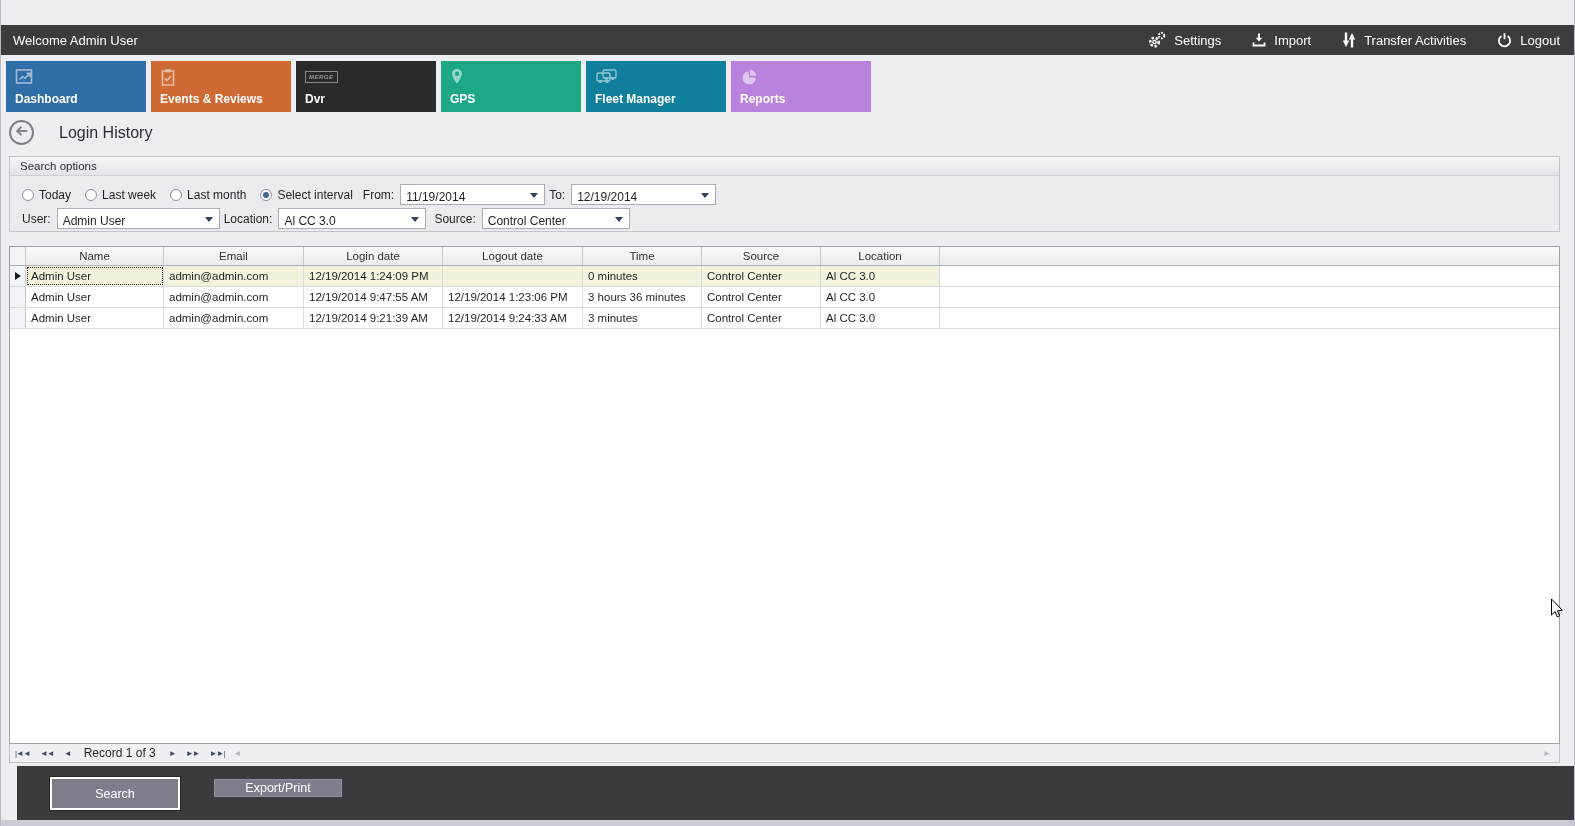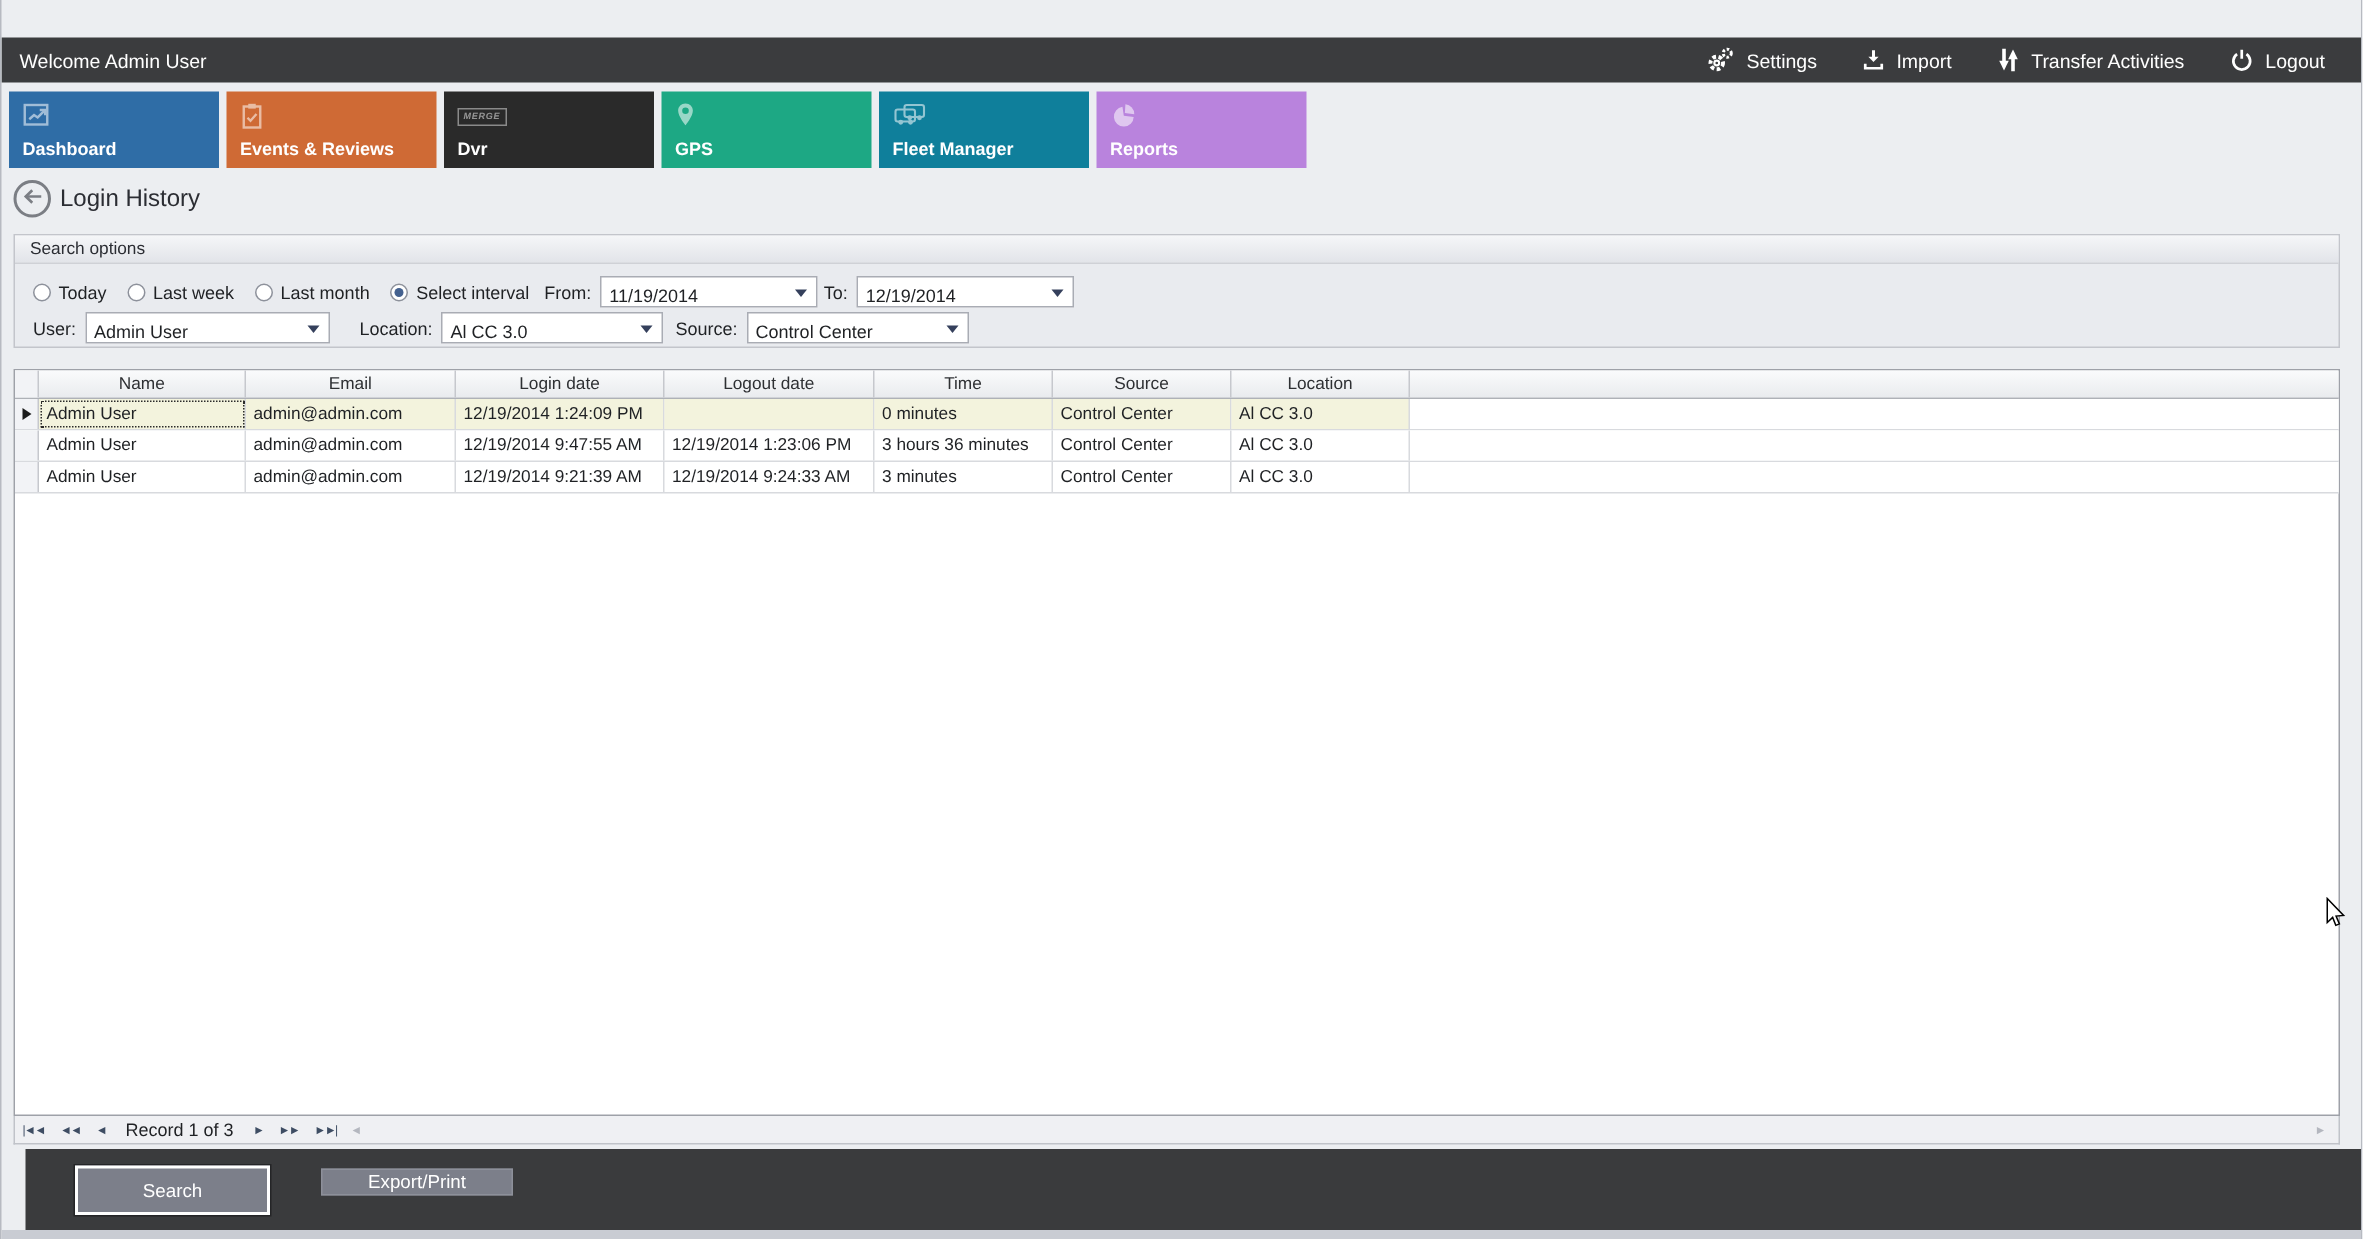--- a/index.html
+++ b/index.html
@@ -17,40 +17,40 @@
   .app-title { font-weight:bold; font-size:12px; color:#3c3d41; }
   .win-controls { position:absolute; right:7px; top:4px; display:flex; gap:6px; }
   .win-btn { width:25px; height:16px; border:1px solid #989eaa; border-radius:3px;
              background:linear-gradient(#f6f7f9,#dcdfe5); color:#3f4450; font-size:10px;
              display:flex; align-items:center; justify-content:center; line-height:1; cursor:default; }
 
   
   .menubar { position:absolute; top:25px; left:0; right:0; height:30px; background:#3b3c3e;
              display:flex; align-items:center; color:#fff; }
   .welcome { margin-left:12px; font-size:13px; }
-  .menu-actions { margin-left:auto; margin-right:24px; display:flex; align-items:center; gap:30px; }
+  .menu-actions { margin-left:auto; margin-right:14px; display:flex; align-items:center; gap:30px; }
   .menu-item { display:flex; align-items:center; gap:7px; font-size:13px; cursor:default; }
   .menu-item svg { display:block; }
 
   
   .tiles { position:absolute; top:61px; left:5px; display:flex; gap:5px; }
   .tile { width:140px; height:51px; position:relative; padding:7px 9px; cursor:default; }
   .tile .tile-label { position:absolute; left:9px; bottom:6px; color:#fff; font-weight:bold; font-size:12px; }
   .tile svg { opacity:.55; }
   .t-dashboard { background:#2f6da6; }
   .t-events   { background:#cf6a35; }
   .t-dvr      { background:#2a2a2a; }
   .t-gps      { background:#1da884; }
   .t-fleet    { background:#0f7f9b; }
   .t-reports  { background:#b983dd; }
   .merge-badge { display:inline-block; border:1px solid rgba(255,255,255,.45); color:rgba(255,255,255,.5);
                  font-size:6px; font-style:italic; font-weight:bold; padding:2px 3px; letter-spacing:.5px; }
 
   
-  .page-header { position:absolute; top:120px; left:8px; display:flex; align-items:center; gap:6px; }
+  .page-header { position:absolute; top:120px; left:8px; display:flex; align-items:center; gap:25px; }
   .back-btn { width:25px; height:25px; border:2px solid #7b7e84; border-radius:50%;
               display:flex; align-items:center; justify-content:center; background:transparent; cursor:pointer; }
   .page-title { font-size:16px; color:#2b2d33; }
 
   
   .search-panel { position:absolute; left:8px; top:156px; width:1551px; height:76px;
                   background:#e9ebef; border:1px solid #c3c5cb; }
   .panel-header { height:19px; background:linear-gradient(#f5f6f8,#e2e4e9); border-bottom:1px solid #cfd1d6;
                   font-size:11.5px; color:#2b2d33; display:flex; align-items:center; padding-left:10px; }
   .panel-row1 { position:absolute; left:12px; top:27px; height:21px; display:flex; align-items:center; }
@@ -260,21 +260,21 @@
         <span class="arrow"></span>
       </div>
     </div>
 
     <div class="panel-row2">
       <span class="fld-label" style="margin-left:0;">User:</span>
       <div class="combo w163">
         <span>Admin User</span>
         <span class="arrow"></span>
       </div>
-      <span class="fld-label" style="margin-left:20px;">Location:</span>
+      <span class="fld-label" style="margin-left:4px;">Location:</span>
       <div class="combo w148">
         <span>Al CC 3.0</span>
         <span class="arrow"></span>
       </div>
       <span class="fld-label" style="margin-left:8px;">Source:</span>
       <div class="combo w148">
         <span>Control Center</span>
         <span class="arrow"></span>
       </div>
     </div>

